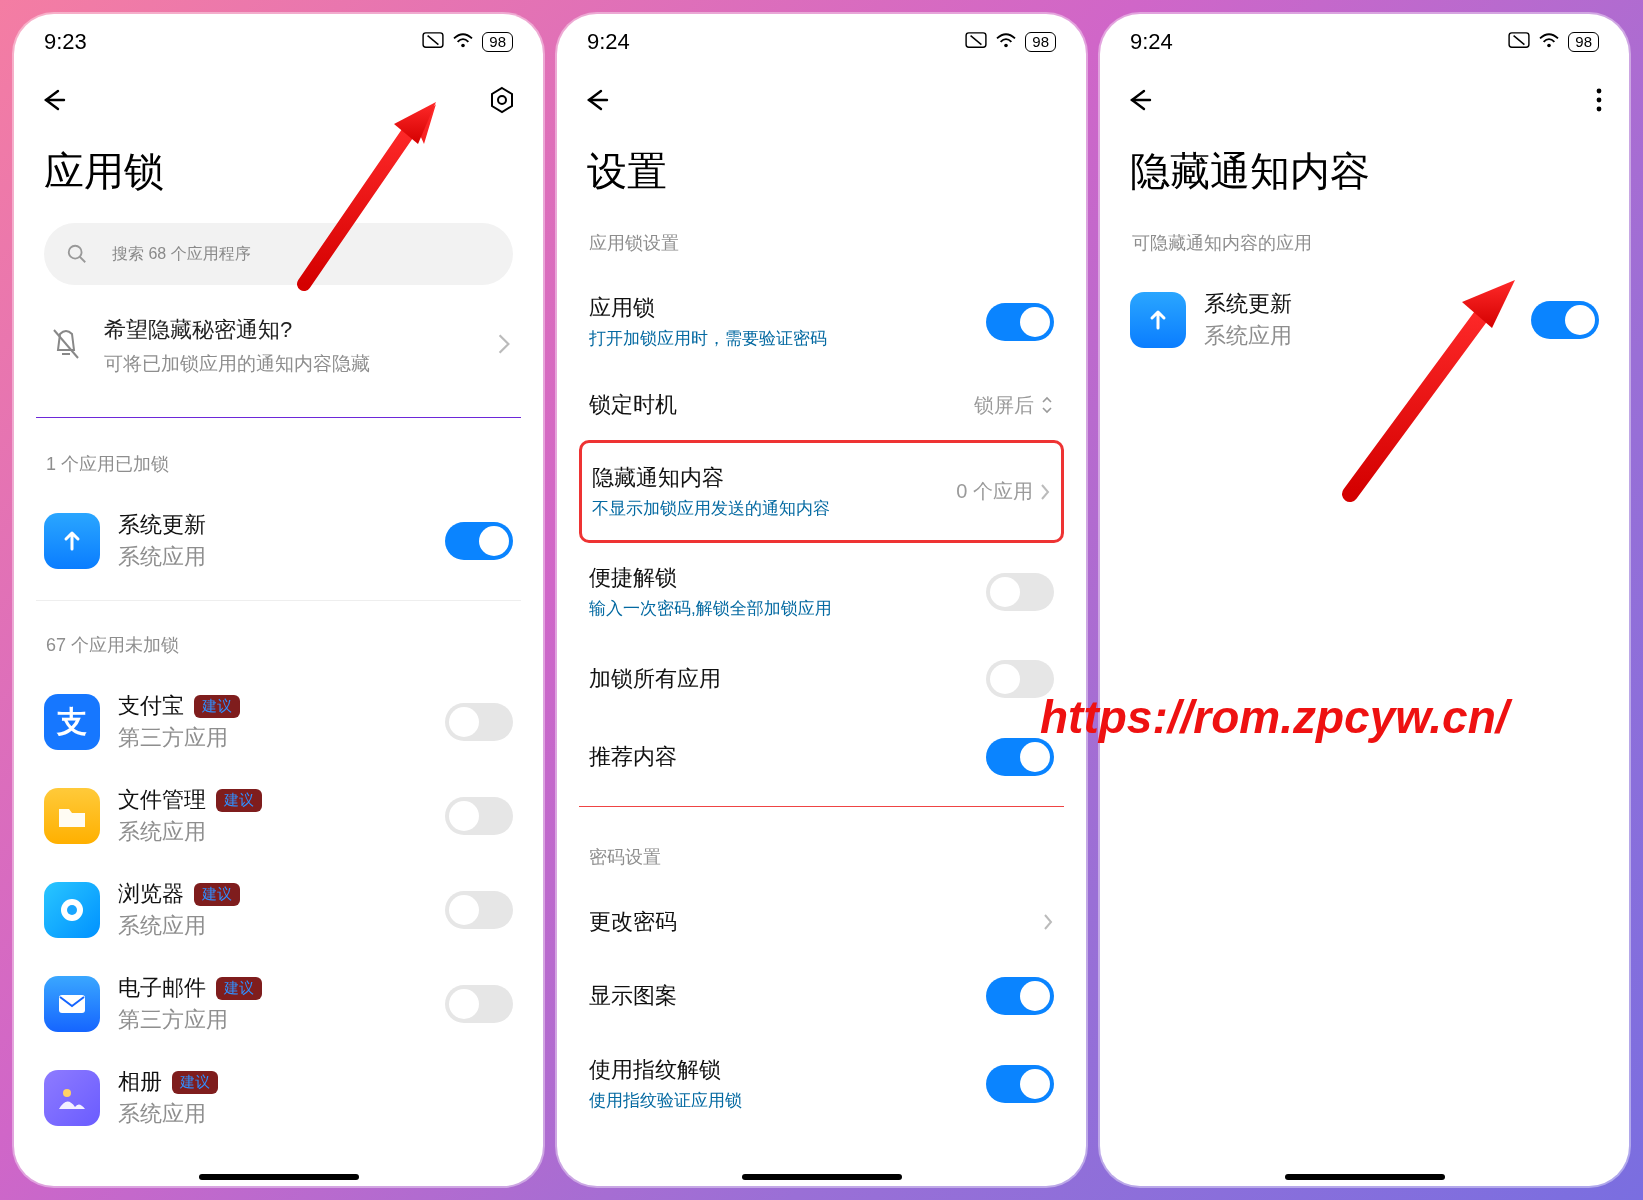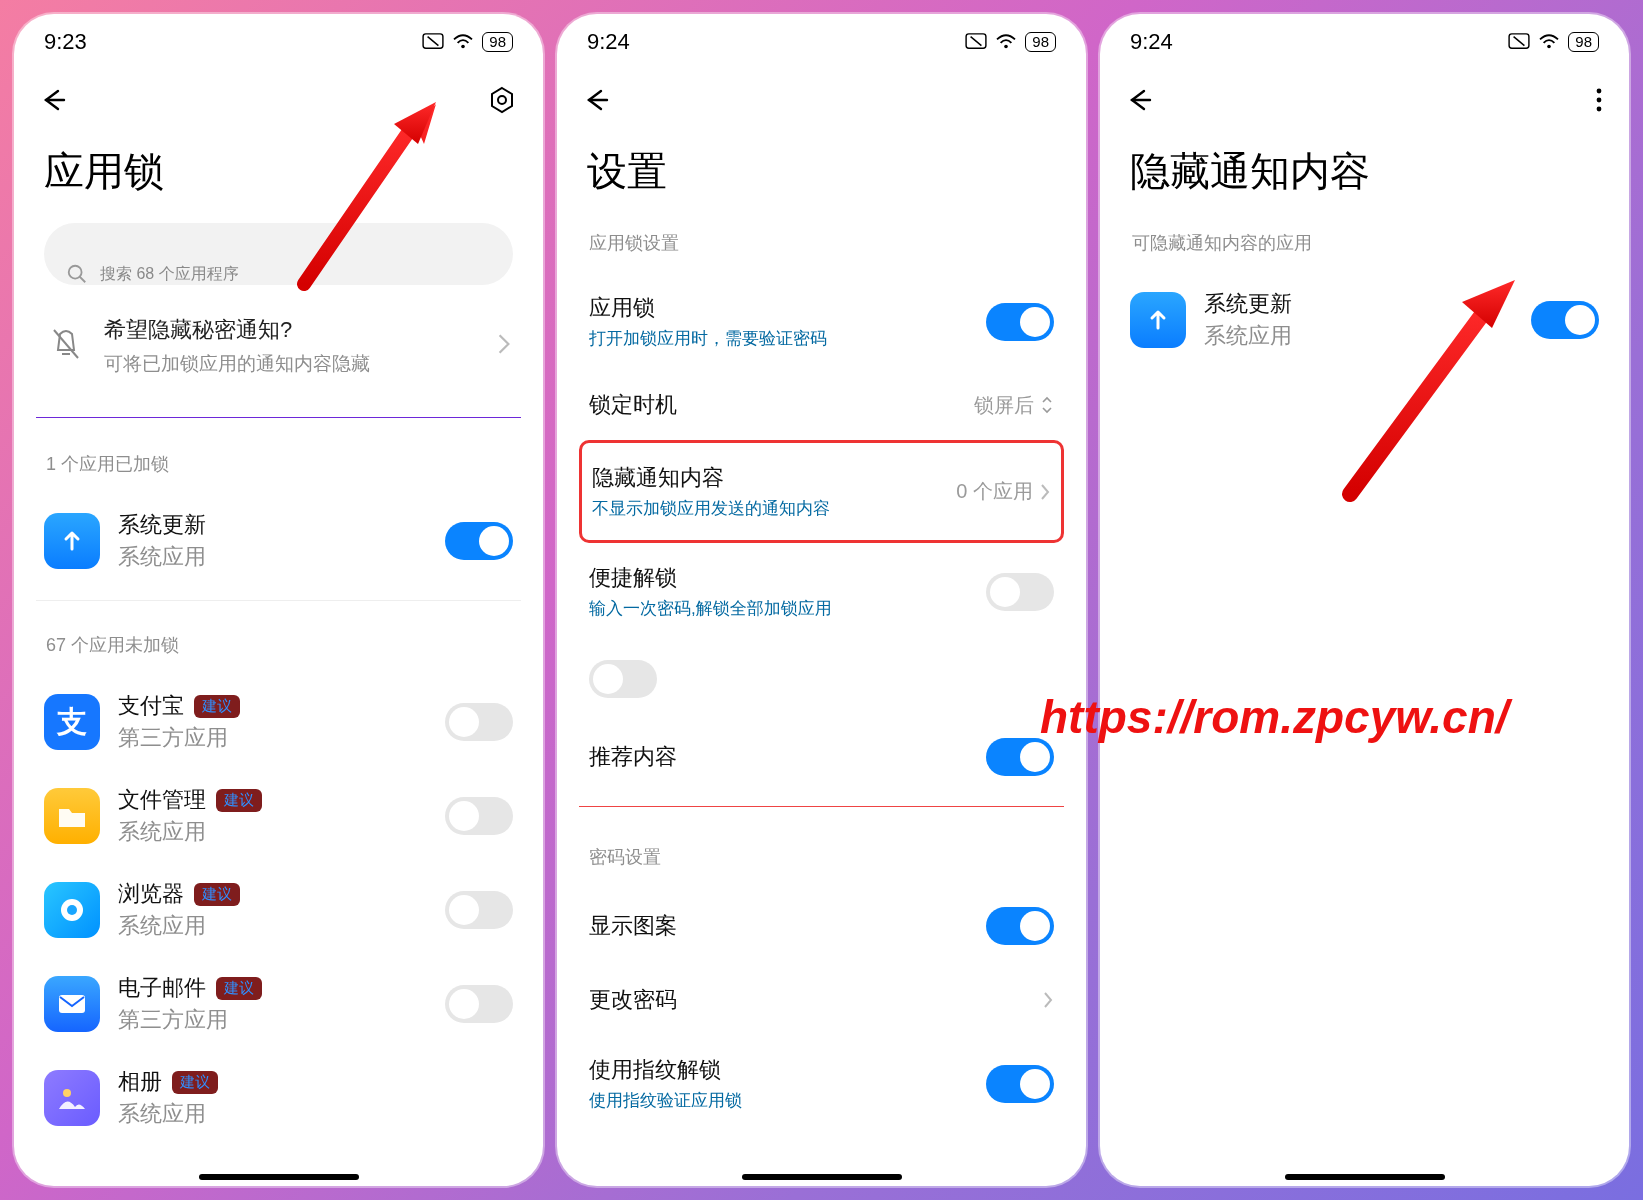--- a/index.html
+++ b/index.html
@@ -26,45 +26,45 @@
   .statusbar {
     height: 56px;
     display: flex;
     align-items: center;
     justify-content: space-between;
     padding: 0 30px;
     color: #000;
     font-size: 22px;
     font-weight: 500;
   }
-  .status-icons { display: flex; align-items: center; gap: 8px; }
+  .status-icons { display: flex; align-items: flex-start; gap: 8px; }
   .topbar {
     height: 60px;
     display: flex;
     align-items: center;
     justify-content: space-between;
     padding: 0 26px;
   }
   .back-arrow svg, .gear-icon svg, .more-icon svg { display:block; }
   .page-title {
     font-size: 40px;
     font-weight: 500;
     color: #000;
     padding: 14px 30px 24px;
   }
   .content { flex:1; overflow:hidden; padding: 0 22px; }
   .searchbar {
     background:#f2f2f2;
     border-radius: 40px;
     height: 62px;
     display:flex;
-    align-items:flex-end;
+    align-items:center;
     padding: 0 22px;
     color:#8a8a8a;
-    gap:12px;
+    gap:24px;
     margin: 0 8px;
   }
   .section-label {
     color:#8e8e8e;
     font-size: 18px;
     padding: 8px 10px 18px;
   }
   .notice-card {
     display:flex;
     align-items:center;
@@ -387,45 +387,48 @@
 
     <div class="setting-row">
       <div class="setting-texts">
         <div class="setting-title">便捷解锁</div>
         <div class="setting-sub">输入一次密码,解锁全部加锁应用</div>
       </div>
       <div class="toggle off"></div>
     </div>
 
     <div class="setting-row">
+      <div class="setting-texts">
+        <div class="setting-title">加锁所有应用</div>
+      </div>
       <div class="toggle off"></div>
     </div>
 
     <div class="setting-row" style="border-bottom:1px solid #ef4444;padding-bottom:30px;margin-bottom:30px;">
       <div class="setting-texts">
         <div class="setting-title">推荐内容</div>
       </div>
       <div class="toggle on"></div>
     </div>
 
     <div class="section-label">密码设置</div>
 
-    <div class="setting-row">
-      <div class="setting-texts">
-          <div class="setting-title">显示图案</div>
-        </div>
-      <div class="toggle on"></div>
-    </div>
     <div class="setting-row">
       <div class="setting-texts">
           <div class="setting-title">更改密码</div>
         </div>
       <svg width="12" height="18" viewBox="0 0 12 18">
           <path d="M3 2 L9 9 L3 16" fill="none" stroke="#bbb" stroke-width="2"></path>
         </svg>
+    </div>
+    <div class="setting-row">
+      <div class="setting-texts">
+          <div class="setting-title">显示图案</div>
+        </div>
+      <div class="toggle on"></div>
     </div>
     <div class="setting-row">
       <div class="setting-texts">
         <div class="setting-title">使用指纹解锁</div>
         <div class="setting-sub">使用指纹验证应用锁</div>
       </div>
       <div class="toggle on"></div>
     </div>
   </div>
   <div class="gesture-bar"></div>

